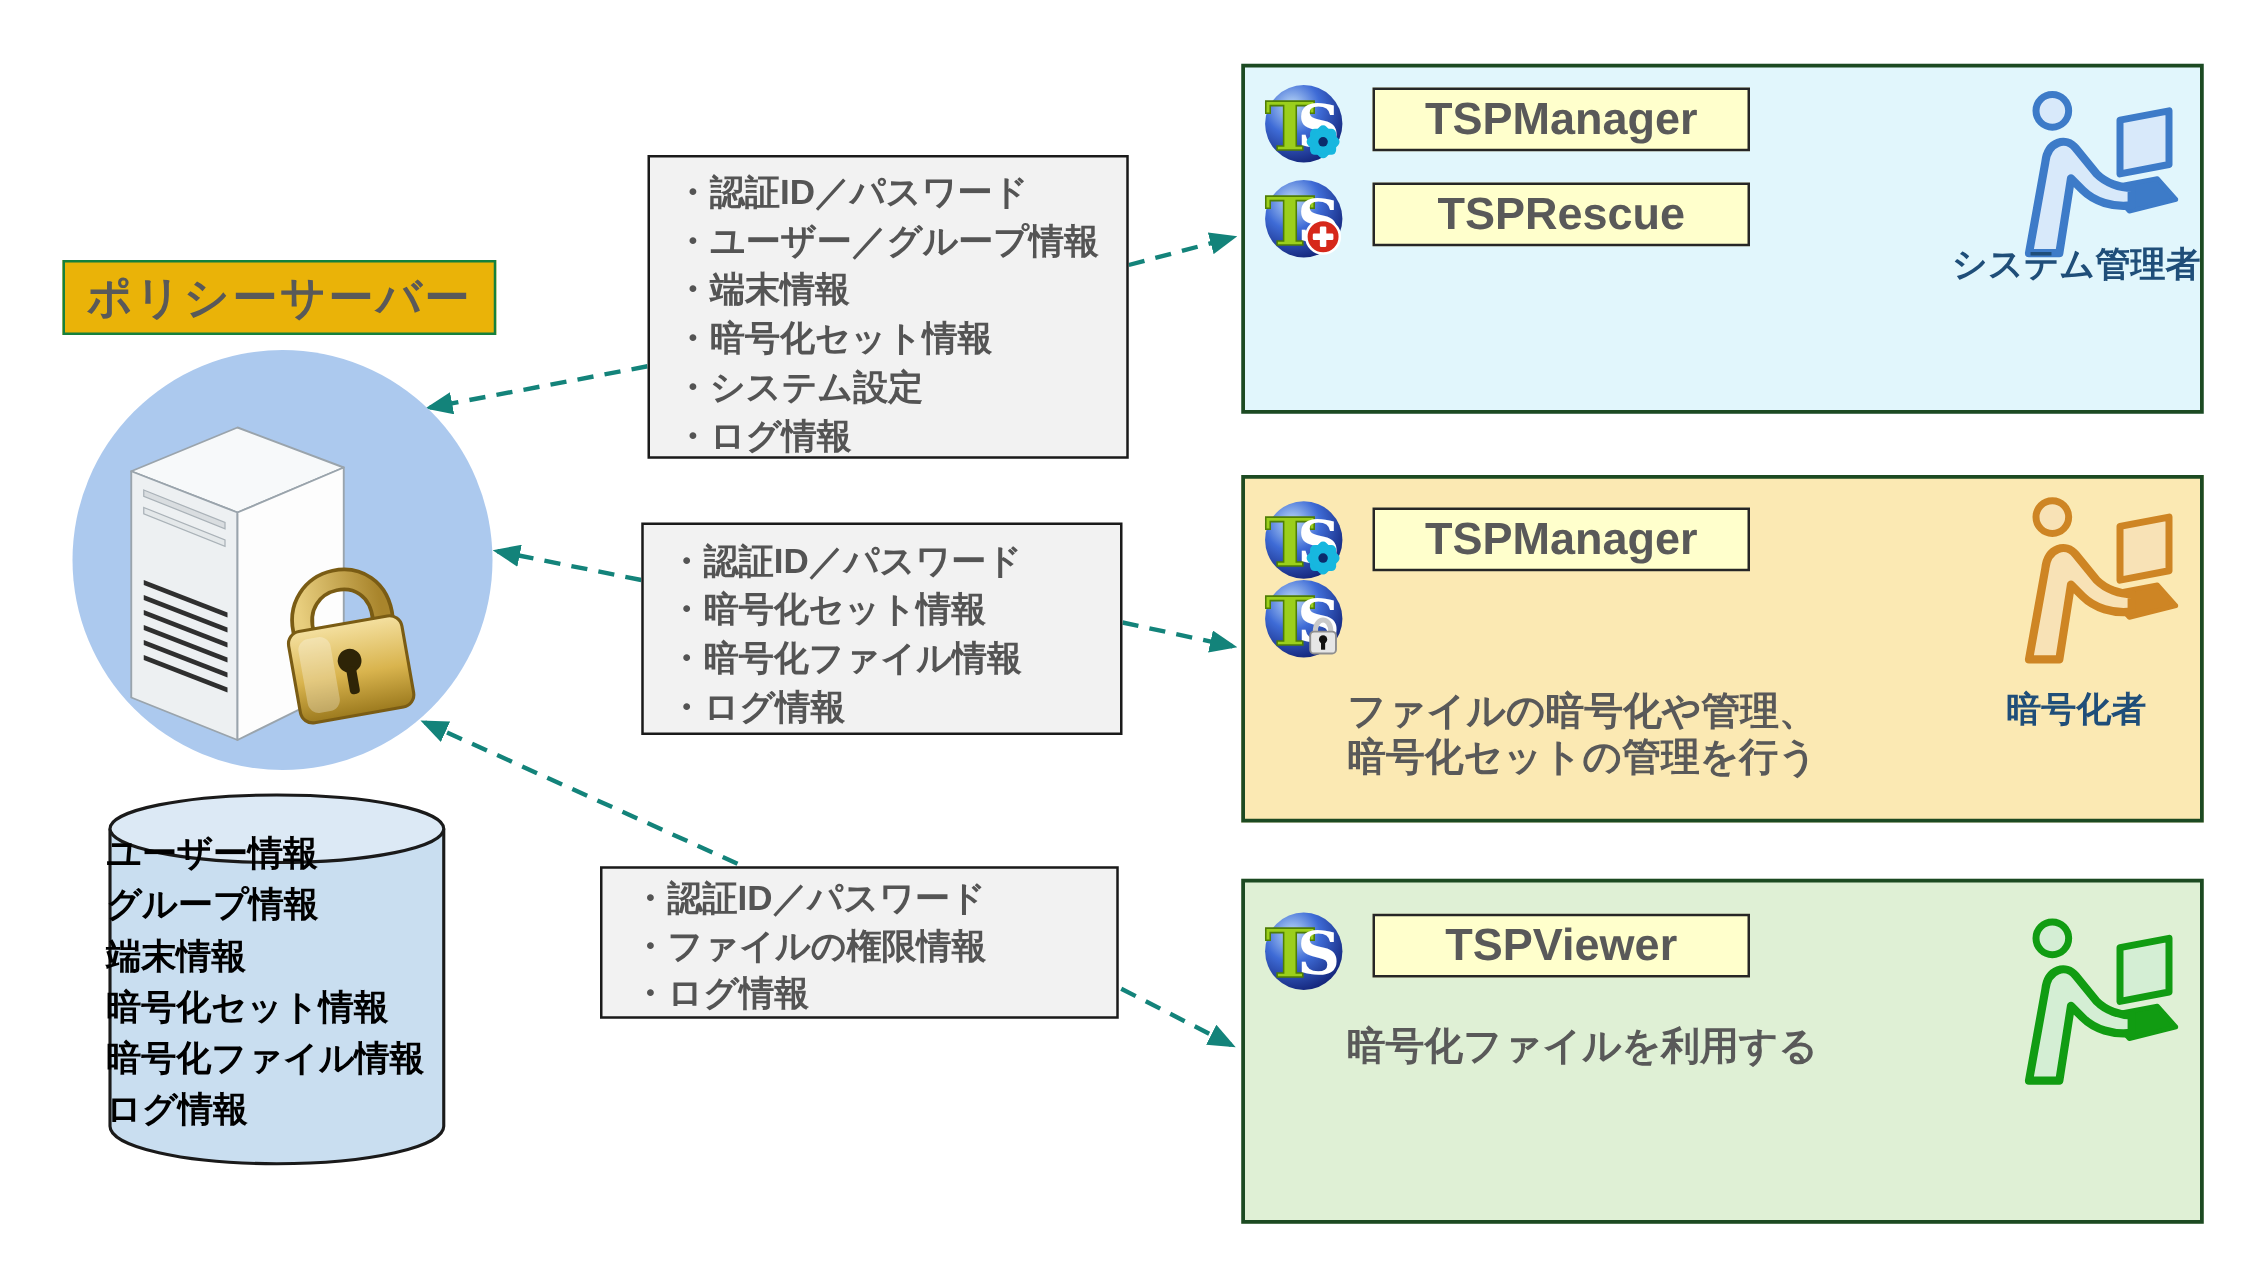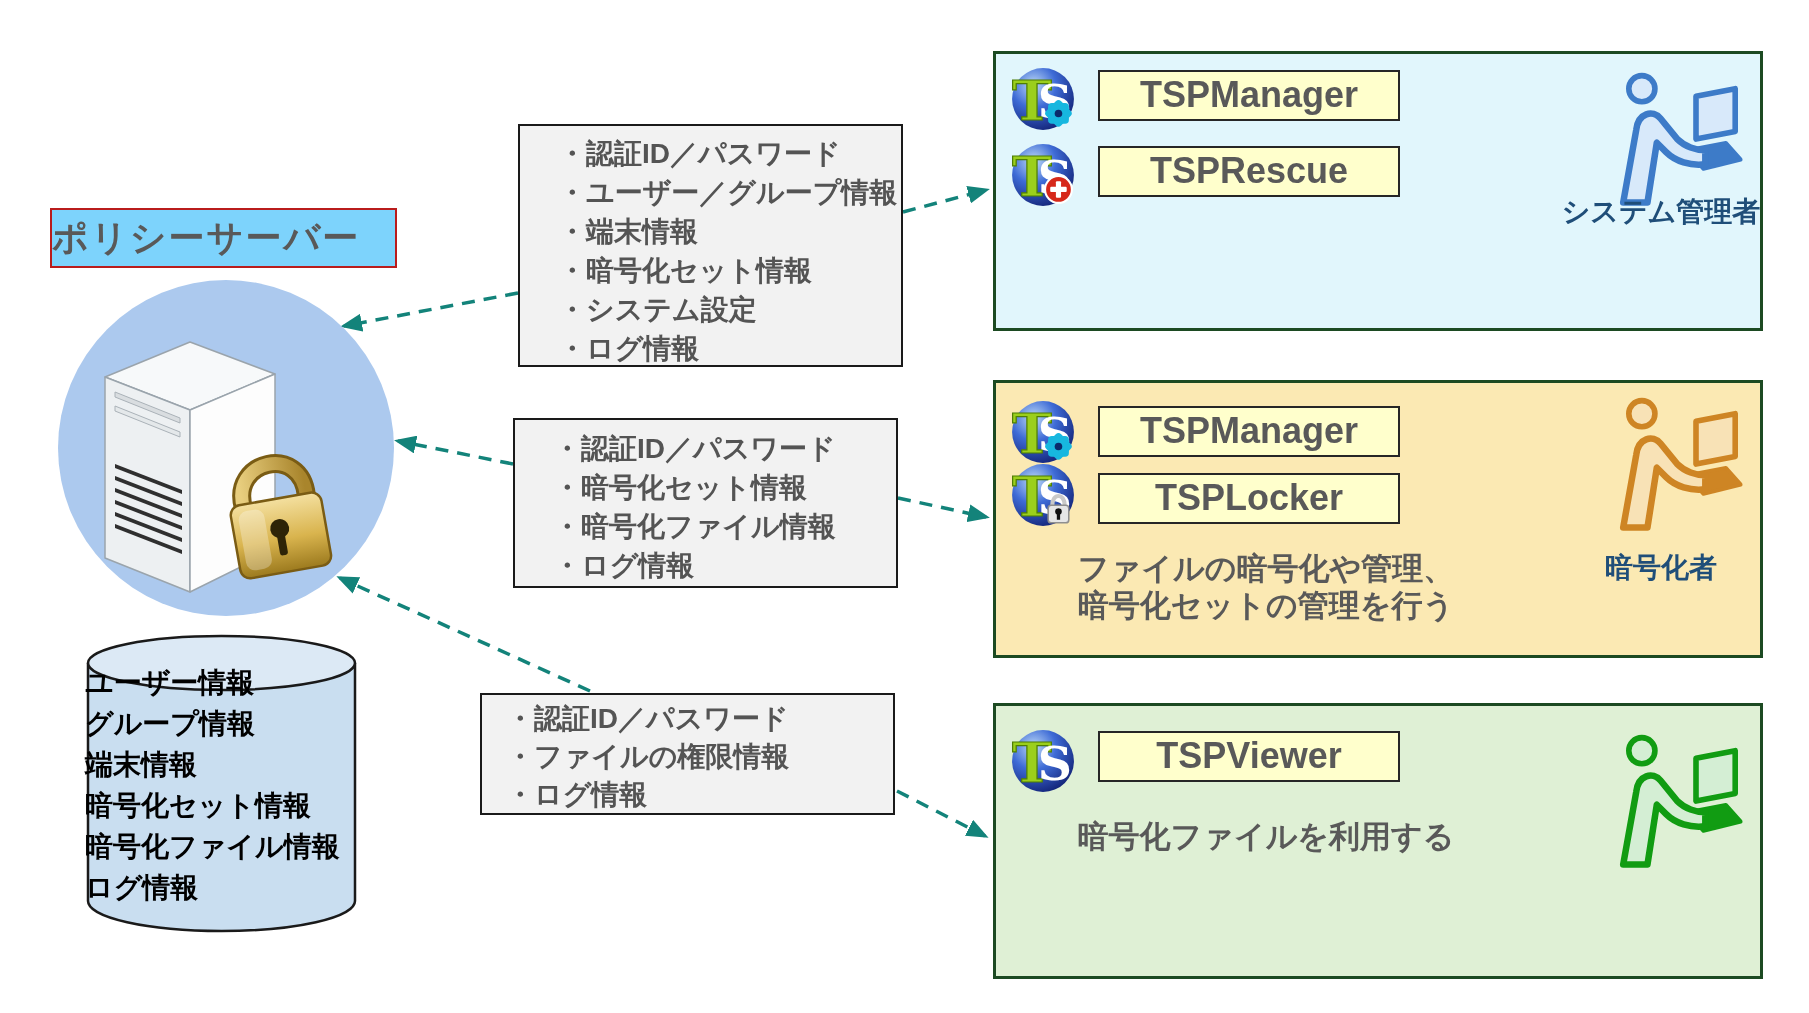--- a/index.html
+++ b/index.html
@@ -4,37 +4,37 @@
 <style>
   html,body{margin:0;padding:0}
   body{
     width:1809px;height:1013px;position:relative;background:#FFFFFF;overflow:hidden;
     font-family:"Liberation Sans","DejaVu Sans",sans-serif;
   }
   .abs{position:absolute}
 
   
   .title-box{
-    left:50px;top:208px;width:347px;height:60px;background:#7dd3fc;
-    border:2px solid #b91c1c;color:#595959;font-weight:bold;font-size:36px;
-    text-align:left;line-height:56px;letter-spacing:2px;box-sizing:border-box;
+    left:50px;top:208px;width:347px;height:60px;background:#eab308;
+    border:2px solid #15803d;color:#595959;font-weight:bold;font-size:36px;
+    text-align:center;line-height:56px;letter-spacing:2px;box-sizing:border-box;
   }
 
   
   .server-circle{left:58px;top:280px;width:336px;height:336px;border-radius:50%;background:#ACC9EE}
   .server-art{left:70px;top:292px;width:290px;height:320px}
 
   
   .cyl-svg{left:85px;top:633px;width:273px;height:310px}
   .cyl-text{left:85px;top:662px;width:273px;text-align:left;color:#000;font-weight:bold;font-size:28px;line-height:41px}
   .cyl-text div{white-space:nowrap}
 
   
   .info-box{position:absolute;background:#F2F2F2;border:2px solid #1A1A1A;box-sizing:border-box;
-    color:#545454;font-weight:bold;font-size:28px;padding:8px 0 0 38px}
+    color:#545454;font-weight:bold;font-size:28px;padding:8px 0 0 20px}
   .info-line{line-height:39px;white-space:nowrap}
   .box1{left:518px;top:124px;width:385px;height:243px}
   .box2{left:513px;top:418px;width:385px;height:170px;padding-top:9px}
   .box3{left:480px;top:693px;width:415px;height:122px;padding-top:5px;padding-left:24px}
   .box3 .info-line{line-height:38px}
 
   
   .panel{position:absolute;left:993px;width:770px;border:3px solid #1C4A22;box-sizing:border-box}
   .p1{top:51px;height:280px;background:#E1F6FC}
   .p2{top:380px;height:278px;background:#FBE9B3}
@@ -214,21 +214,20 @@
   <div class="app-btn" style="top:23px">TSPManager</div>
   <svg class="app-icon" style="top:79px" viewBox="0 0 64 64">
     <use href="#tsp-sphere"></use>
     <g transform="translate(47,45)">
       <path d="M-6,-3 C-6,-15 6,-15 6,-3" fill="none" stroke="#C9C9C9" stroke-width="4"></path>
       <rect x="-10" y="-3" width="20" height="17" rx="3" fill="#E6E6E6" stroke="#8F8F8F" stroke-width="1.5"></rect>
       <circle cy="3" r="3.2" fill="#111111"></circle>
       <rect x="-1.6" y="4" width="3.2" height="7" fill="#111111"></rect>
     </g>
   </svg>
-  <div class="app-btn" style="top:90px">TSPLocker</div>
   <div class="desc desc-center" style="top:167px">
     <div>ファイルの暗号化や管理、</div>
     <div>暗号化セットの管理を行う</div>
   </div>
   <svg class="person person-orange" style="top:12px" viewBox="0 0 160 150">
     <use href="#person-laptop"></use>
   </svg>
   <div class="role" style="top:166px">暗号化者</div>
 </div>
 

